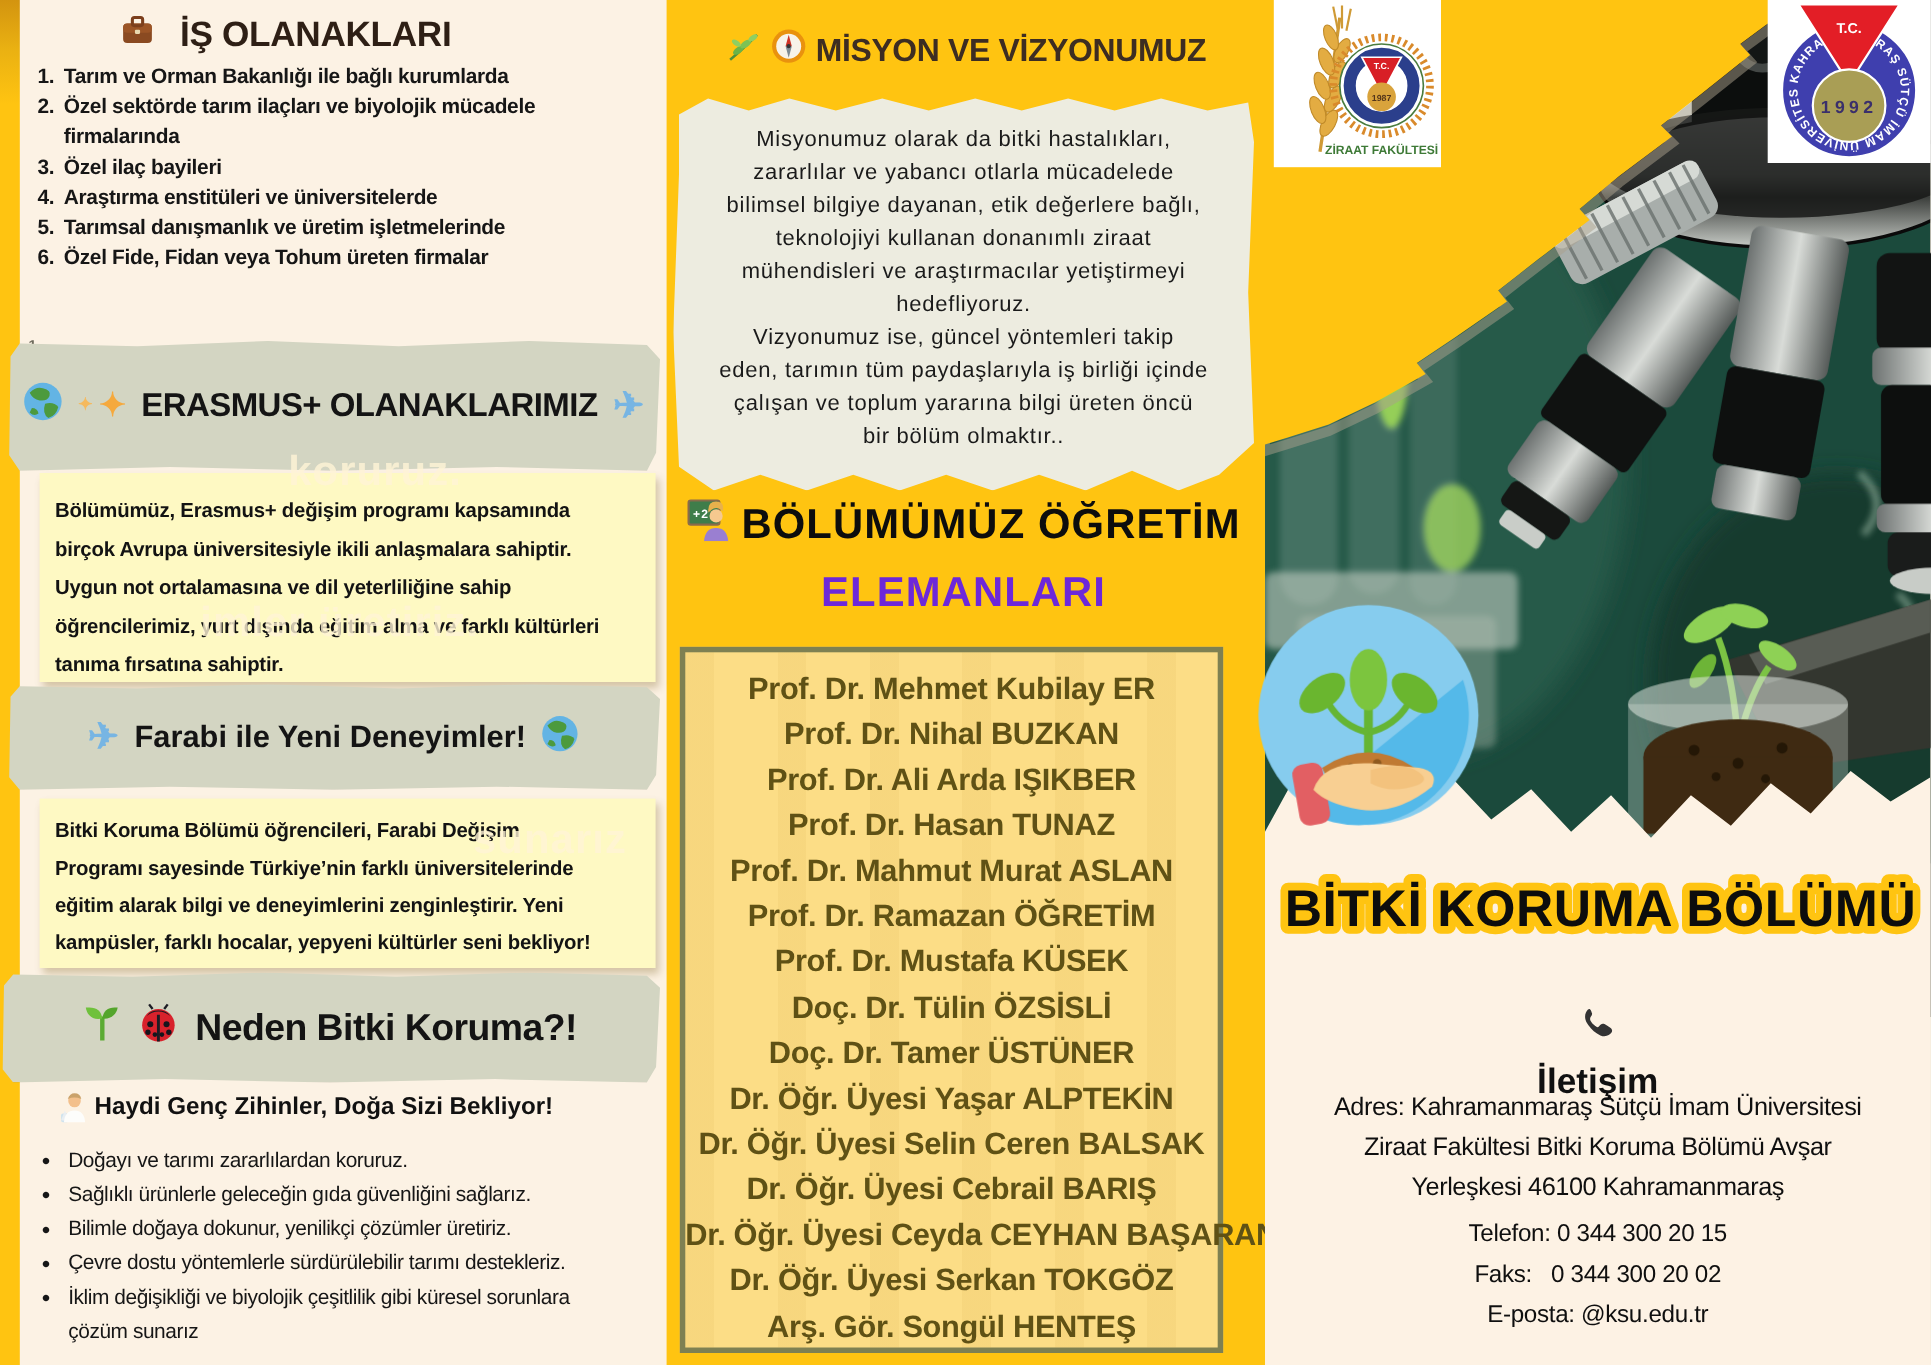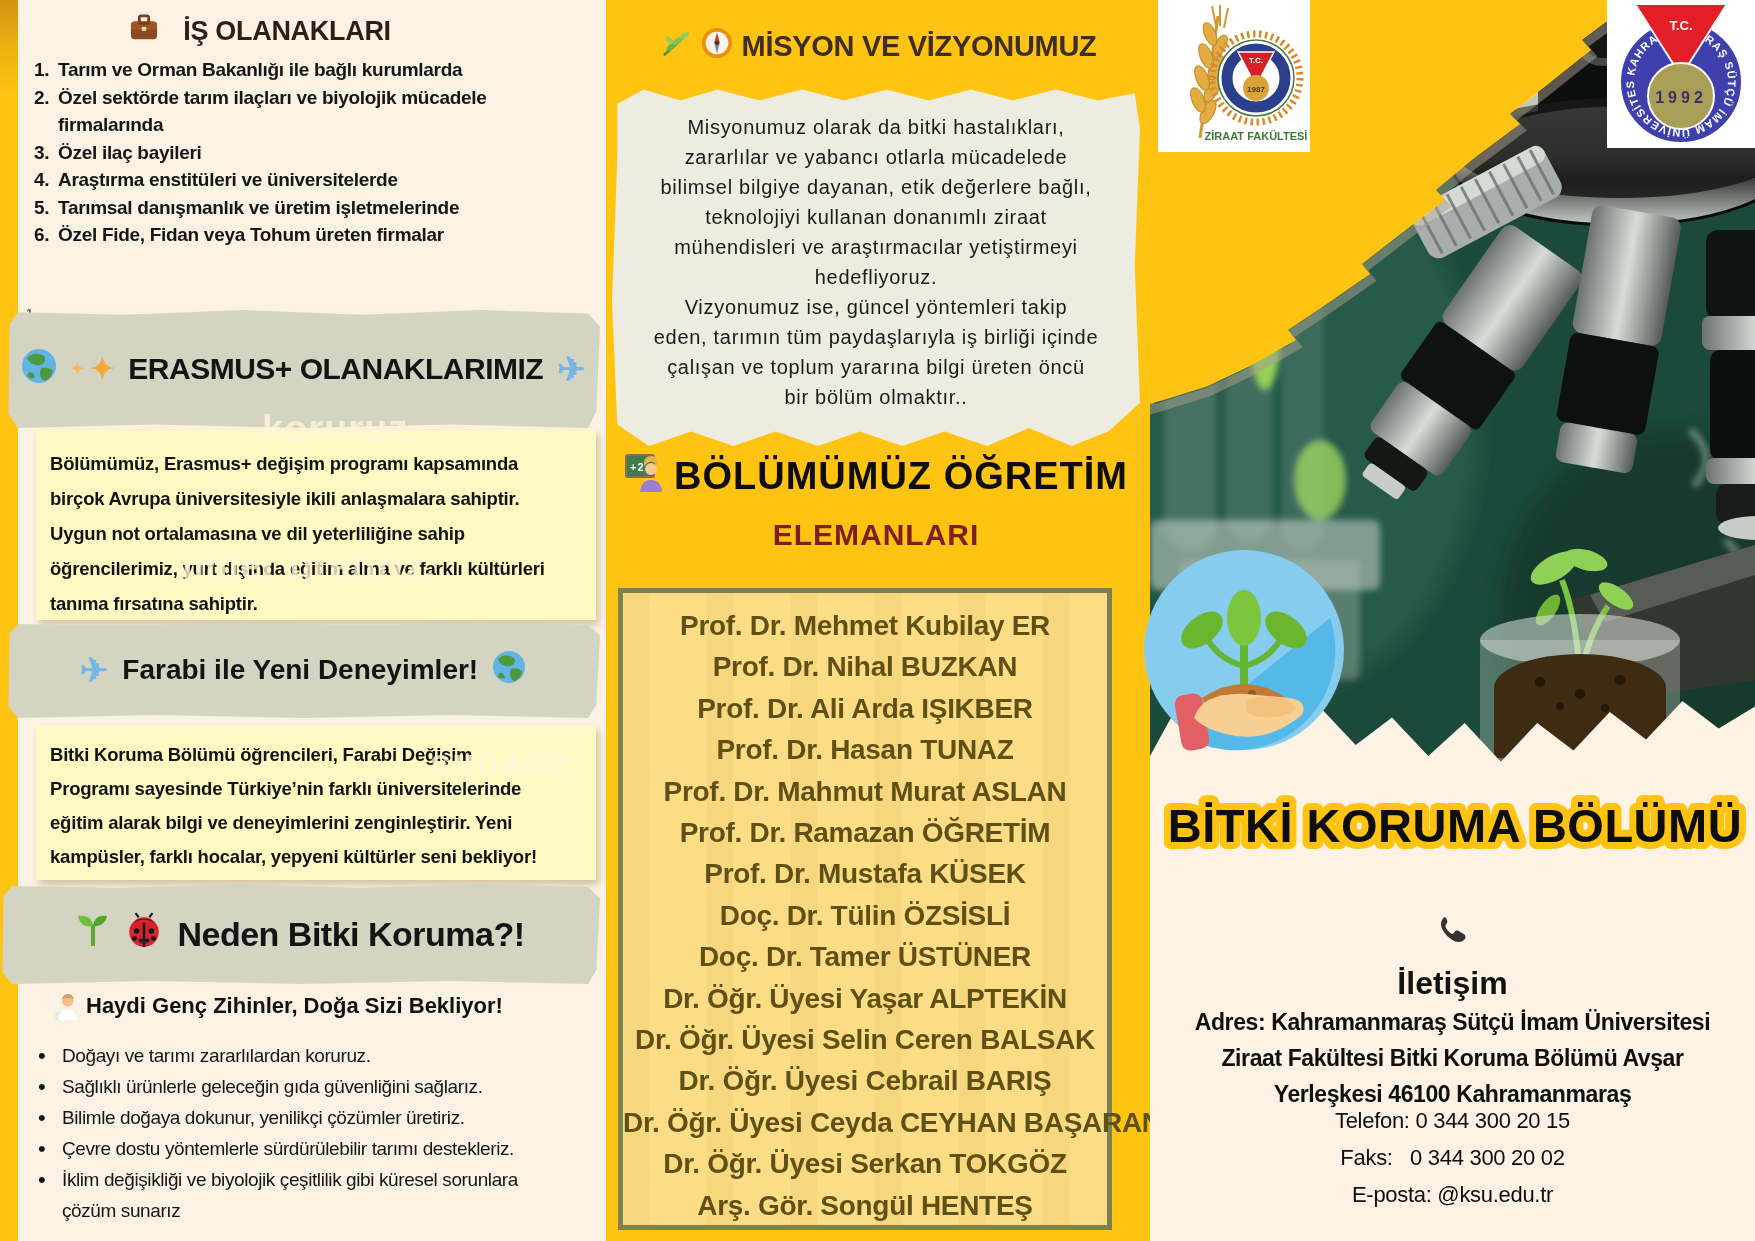--- a/index.html
+++ b/index.html
@@ -14,45 +14,45 @@
   #erasmus-banner{left:6px;top:310px;width:594px;height:118px;font-size:30px;letter-spacing:-0.5px;}
   #farabi-banner{left:6px;top:622px;width:594px;height:96px;font-size:28px;}
   #neden-banner{left:0;top:884px;width:600px;height:100px;font-size:34px;letter-spacing:-0.5px;}
   
   .ybox{background:#fef9c3;box-shadow:3px 5px 7px rgba(120,90,20,.3);}
   #erasmus-box{left:36px;top:430px;width:560px;height:190px;padding-top:16px;}
   #farabi-box{left:36px;top:726px;width:560px;height:154px;padding-top:12px;}
   .bline{white-space:nowrap;font-size:18.5px;font-weight:700;letter-spacing:-0.2px;line-height:35px;padding-left:14px;color:#131313;}
   #farabi-box .bline{line-height:34px;}
   
-  #job-title{left:40px;top:10px;width:440px;height:42px;display:flex;align-items:center;justify-content:center;gap:24px;font-size:27px;font-weight:700;color:#2e1f15;letter-spacing:-0.3px;}
+  #job-title{left:40px;top:10px;width:440px;height:42px;display:flex;align-items:center;justify-content:center;gap:24px;font-size:32px;font-weight:700;color:#2e1f15;letter-spacing:-0.3px;}
   #job-list{left:30px;top:56px;width:505px;font-size:19px;font-weight:700;letter-spacing:-0.3px;list-style:none;counter-reset:n;}
   #job-list li{position:relative;padding-left:28px;line-height:27.5px;}
   #job-list li::before{counter-increment:n;content:counter(n) ".";position:absolute;left:4px;}
   #note-marker{left:26px;top:306px;font-size:13px;color:#6d6a5c;font-weight:700;}
   #haydi{left:52px;top:993px;width:505px;display:flex;gap:6px;font-size:22px;font-weight:700;color:#111;}
   #bullets{left:30px;top:1040px;width:535px;list-style:none;font-size:19px;font-weight:400;letter-spacing:-0.4px;}
   #bullets li{position:relative;padding-left:32px;line-height:31px;}
   #bullets li::before{content:"•";position:absolute;left:8px;font-size:22px;}
   .ghost{font-size:38px;font-weight:700;color:rgba(255,244,214,0.8);letter-spacing:1px;pointer-events:none;}
   
   #mission-title{left:618px;top:24px;width:520px;height:44px;display:flex;align-items:center;justify-content:center;gap:8px;font-size:29px;font-weight:700;color:#3d2d22;letter-spacing:-0.3px;}
   #mission-paper{left:612px;top:86px;width:528px;height:360px;background:#edece0;padding-top:26px;filter:drop-shadow(0 6px 6px rgba(100,90,60,.4));clip-path:polygon(1% 5%,6% 1%,13% 4%,20% 1%,28% 4%,36% 1%,44% 4%,52% 1%,60% 4%,68% 1%,76% 4%,84% 1%,92% 4%,99% 2%,100% 12%,99% 50%,100% 88%,94% 96%,87% 100%,79% 95%,71% 100%,63% 96%,55% 100%,47% 96%,39% 100%,31% 96%,23% 100%,15% 96%,7% 100%,1% 94%,0% 60%,1% 20%);}
   .mline{text-align:center;font-size:20px;letter-spacing:0.7px;line-height:30px;color:#1a1a1a;}
   #staff-title1{left:612px;top:452px;width:528px;display:flex;align-items:center;justify-content:center;gap:10px;font-size:38px;font-weight:700;color:#0d0d0d;letter-spacing:1px;}
-  #staff-title2{left:612px;top:518px;width:528px;text-align:center;font-size:30px;font-weight:700;color:#7f1d1d;letter-spacing:1px;}
+  #staff-title2{left:612px;top:518px;width:528px;text-align:center;font-size:38px;font-weight:700;color:#6d28d9;letter-spacing:1px;}
   #staff-box{left:618px;top:588px;width:494px;height:642px;background:#fcdd86;border:5px solid #7e8052;padding-top:12px;background-image:repeating-linear-gradient(90deg,rgba(205,160,60,.10) 0 26px,rgba(255,255,255,0) 26px 84px);}
   .name{text-align:center;font-size:28px;font-weight:700;color:#5f5115;line-height:41.4px;letter-spacing:-0.3px;white-space:nowrap;}
   
   #photo-wrap{left:1150px;top:0;width:605px;height:785px;}
   #right-bottom{left:1150px;top:690px;width:605px;height:551px;background:#fdf2e4;filter:drop-shadow(0 -5px 5px rgba(90,80,70,.45));clip-path:polygon(0 12%,4% 4%,9% 10%,15% 2%,21% 9%,28% 3%,34% 10%,40% 5%,46% 12%,52% 6%,58% 13%,64% 6%,70% 11%,76% 4%,82% 9%,88% 2%,94% 7%,100% 3%,100% 100%,0 100%);}
   #hand-plant-badge{left:1142px;top:548px;width:205px;height:205px;}
   #dept-title-wrap{left:1160px;top:778px;width:590px;height:95px;}
   #iletisim{left:1150px;top:915px;width:605px;display:flex;align-items:center;justify-content:center;gap:12px;font-size:32px;font-weight:700;color:#111;flex-direction:column;}
-  #address{left:1160px;top:988px;width:585px;text-align:center;font-size:23px;font-weight:700;line-height:36px;letter-spacing:-0.4px;color:#0f0f0f;margin-top:16px;}
+  #address{left:1160px;top:988px;width:585px;text-align:center;font-size:23px;font-weight:400;line-height:36px;letter-spacing:-0.4px;color:#0f0f0f;}
   #contact-lines{left:1160px;top:1102px;width:585px;text-align:center;font-size:22px;font-weight:400;line-height:37px;letter-spacing:-0.3px;color:#0f0f0f;}
   .cline{white-space:pre;}
   #ziraat-box{left:1158px;top:0;width:152px;height:152px;background:#fff;}
   #ksu-box{left:1607px;top:0;width:148px;height:148px;background:#fff;}
   .sparkle-big{color:#f5a93d;font-size:30px;line-height:1;}
   .sparkle-small{color:#f5b95d;font-size:16px;line-height:1;margin-right:-8px;}
   .plane{color:#77b5e3;font-size:34px;line-height:1;}
 </style>
 </head>
 <body>

